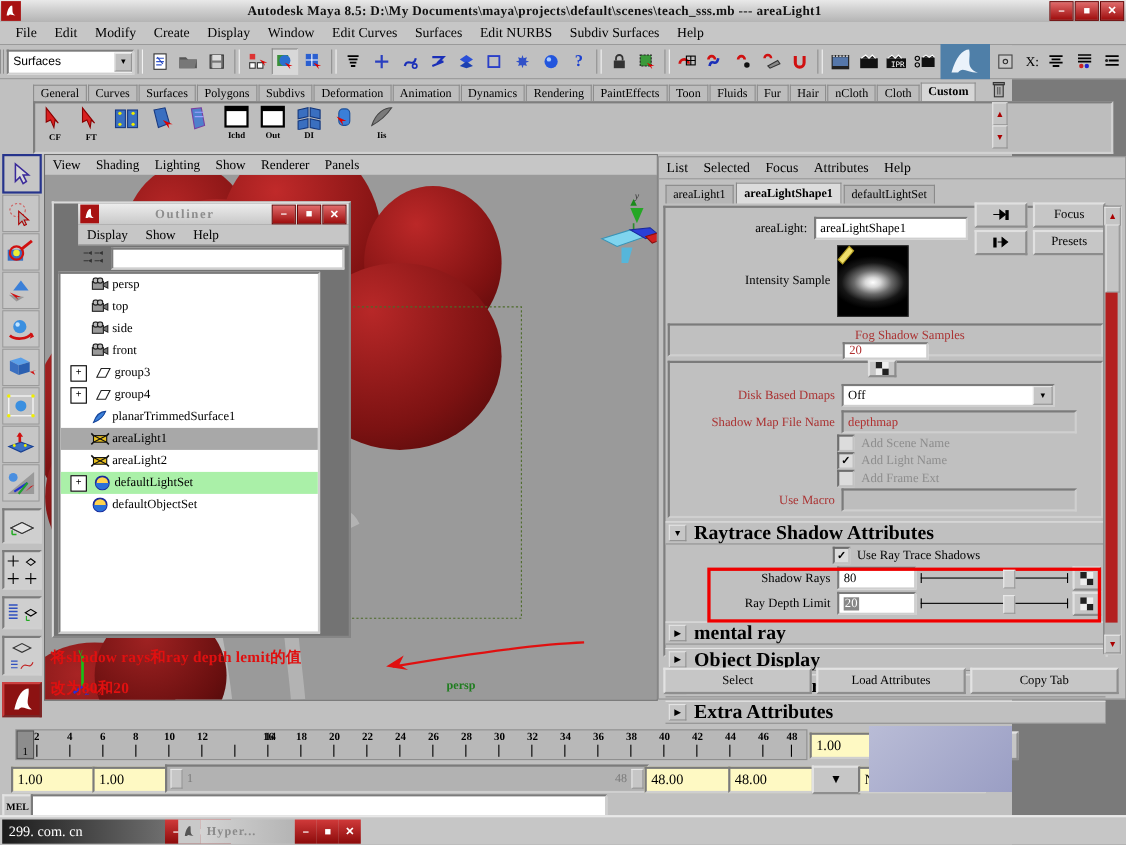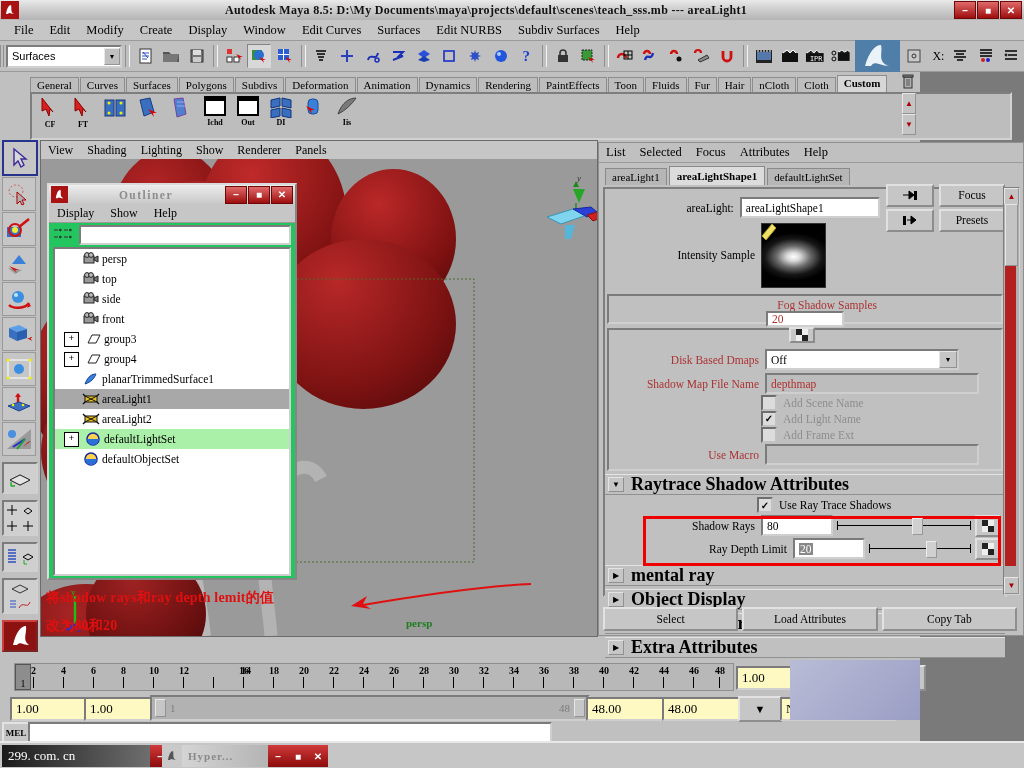--- a/index.html
+++ b/index.html
@@ -71,22 +71,22 @@
      display:flex;align-items:center;border-bottom:1px solid #8f8f8f;}
   .vpmenu .mi{font-family:"Liberation Serif",serif;font-size:12px;padding:0 7px;}
   .vpcanvas{position:absolute;left:0;top:18px;width:556px;height:477px;overflow:hidden;background:#9a9a9a;}
   .sphere{position:absolute;border-radius:50%;}
   .persp-label{position:absolute;left:405px;top:642px;color:#1f7d1f;font-family:"Liberation Serif",serif;
      font-size:11px;font-weight:bold;}
   .anno{position:absolute;color:#e01010;font-family:"Liberation Serif",serif;font-size:14px;
      font-weight:bold;white-space:nowrap;letter-spacing:.2px;}
 
   
-  .outliner{position:absolute;left:47px;top:183px;width:246px;height:393px;background:#22c55e;
-     border:2px outset #dadada;}
+  .outliner{position:absolute;left:47px;top:183px;width:246px;height:393px;background:#737373;
+     border:2px outset #dadada;padding-left:22px;}
   .ol-title{height:19px;background:linear-gradient(to bottom,#ededed,#c8c8c8);display:flex;align-items:center;}
   .ol-title .t{flex:1;text-align:center;font-family:"Liberation Serif",serif;font-weight:bold;
      font-size:11.5px;color:#8d8d8d;letter-spacing:1.5px;}
   .ol-menu{height:18px;display:flex;align-items:center;background:#c6c6c6;border-bottom:1px solid #9a9a9a;}
   .ol-menu .mi{font-family:"Liberation Serif",serif;font-size:12px;padding:0 8px;}
   .ol-search{height:20px;display:flex;align-items:center;padding:2px 4px;}
   .ol-search .fld{flex:1;height:16px;background:#fff;border:2px inset #d0d0d0;margin-left:4px;}
   .ol-list{position:absolute;left:4px;top:62px;width:234px;height:325px;background:#fff;
      border:2px inset #cfcfcf;overflow:hidden;}
   .ol-row{height:20px;display:flex;align-items:center;font-family:"Liberation Serif",serif;font-size:11.5px;color:#000;}
@@ -992,21 +992,21 @@
           <div class="mapbtn" style="margin-right:4px;">
             <svg width="12" height="12" viewBox="0 0 12 12">
                 <rect width="6" height="6" fill="#222"></rect>
                 <rect x="6" y="6" width="6" height="6" fill="#222"></rect>
                 <rect x="6" width="6" height="6" fill="#eee"></rect>
                 <rect y="6" width="6" height="6" fill="#eee"></rect>
               </svg>
           </div>
         </div>
         <div class="row" style="margin-top:2px;">
-          <div class="lbl-k" style="width:150px;padding-left:32px;">Ray Depth Limit</div>
+          <div class="lbl-k" style="width:150px;">Ray Depth Limit</div>
           <div class="fld" style="width:64px;">
             <span style="background:#888;color:#fff;padding:0 1px;">20</span>
           </div>
           <div class="sldr" style="margin:0 4px;">
             <div class="track"></div>
               <div class="lcap"></div>
               <div class="rcap"></div>
             <div class="knob" style="left:56%;"></div>
           </div>
           <div class="mapbtn" style="margin-right:4px;">

